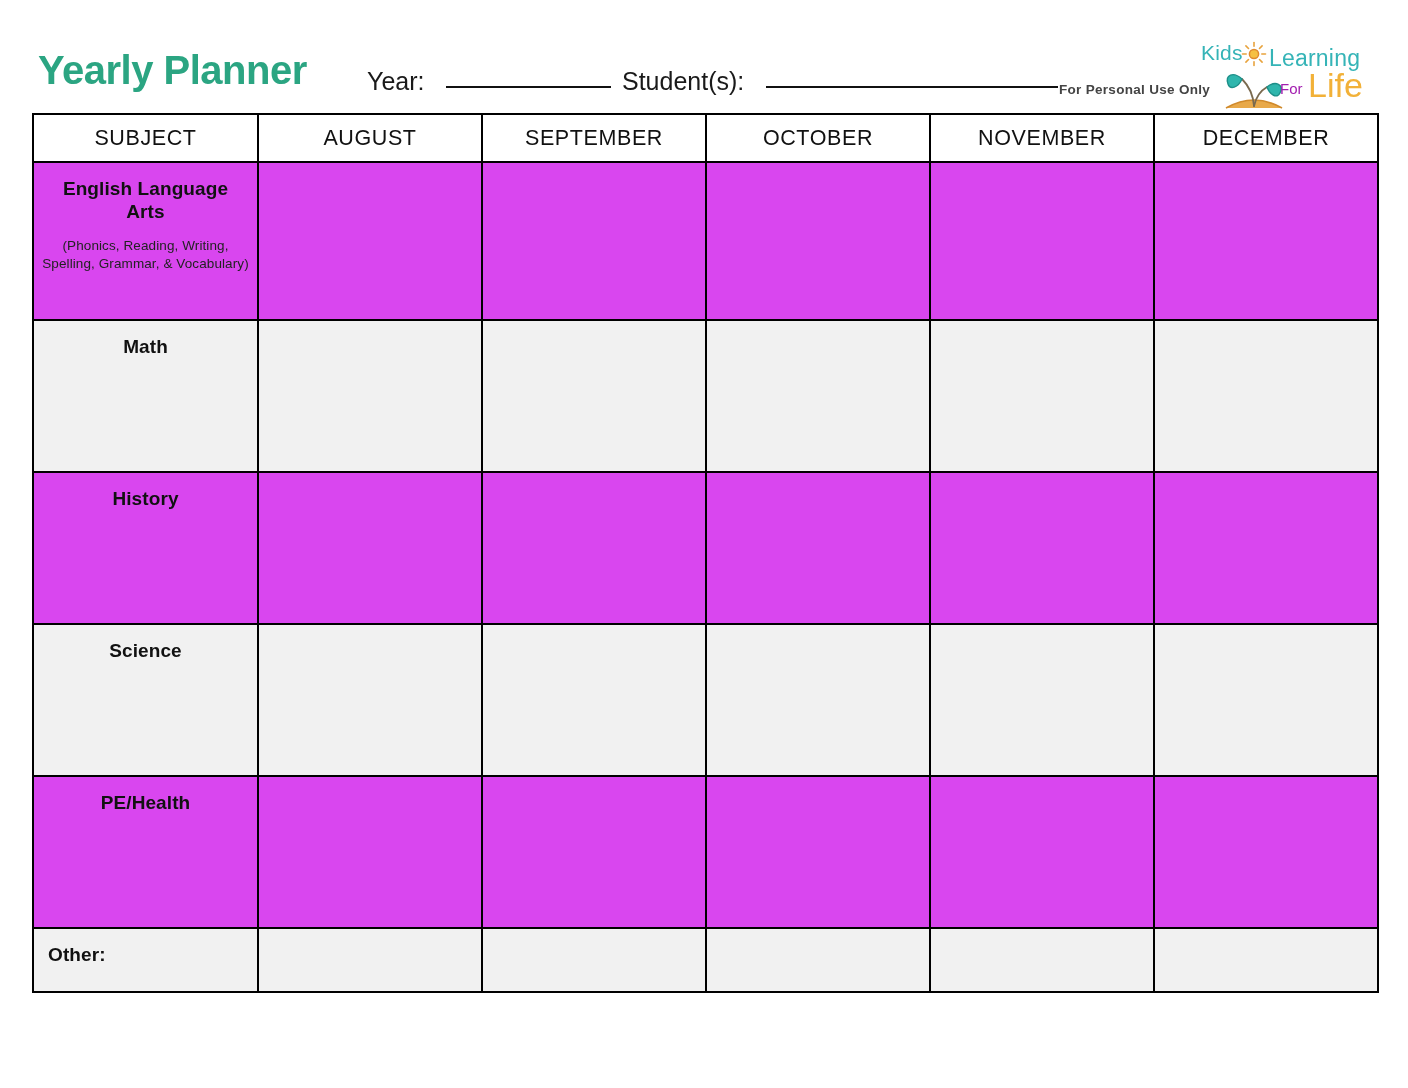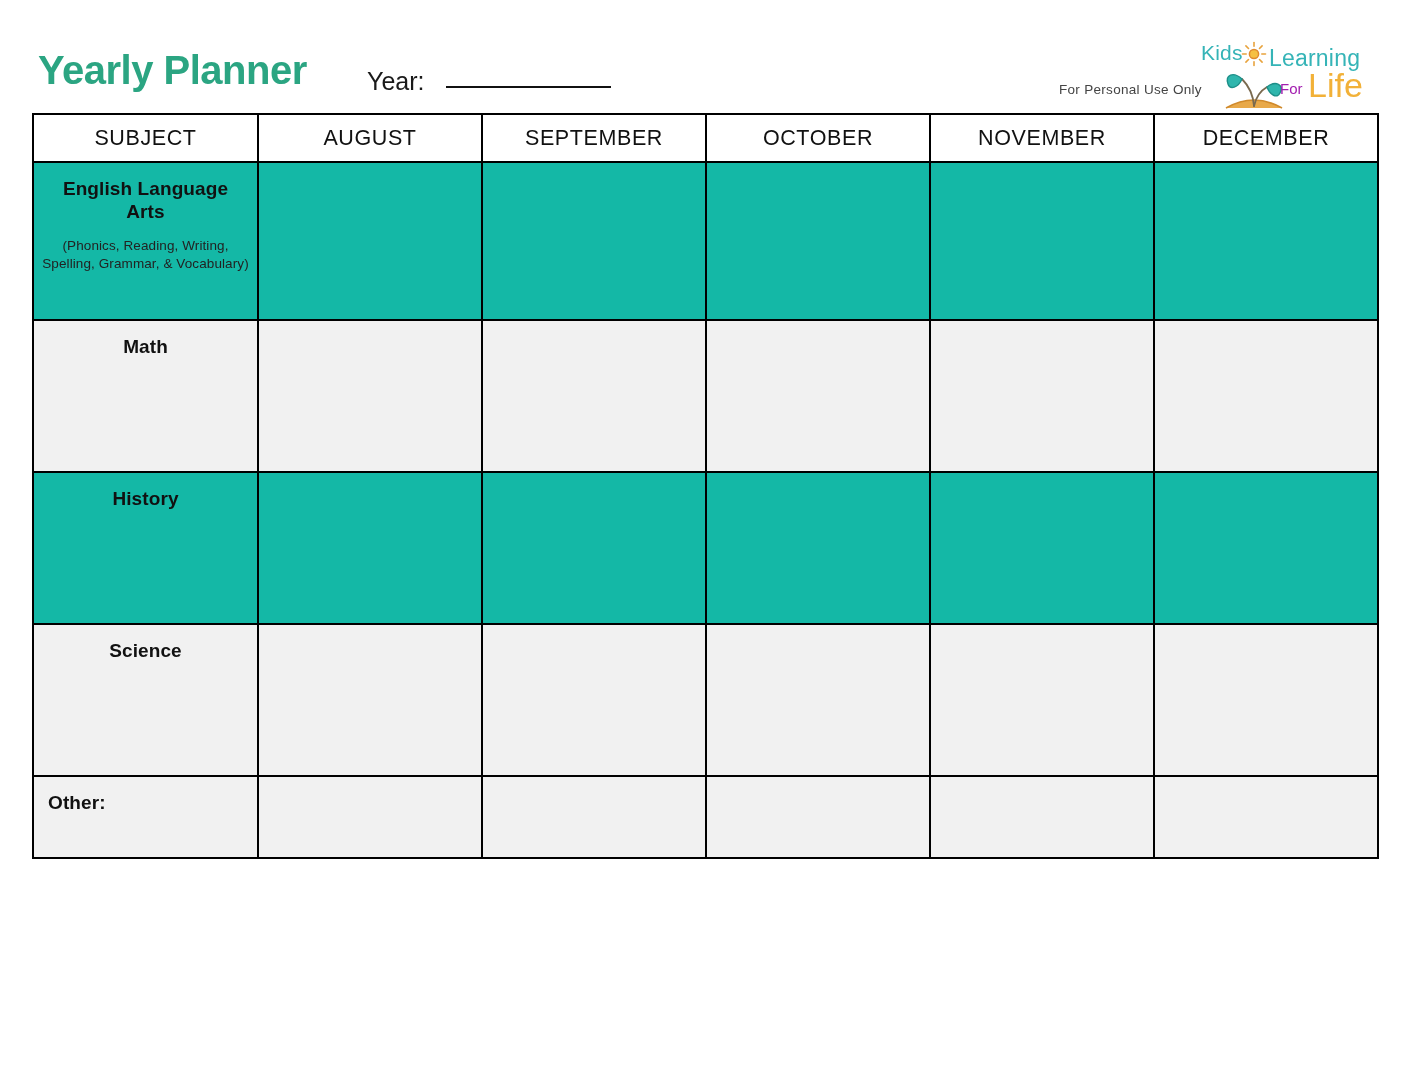--- a/index.html
+++ b/index.html
@@ -69,21 +69,21 @@
   .rule-student { width: 292px; }
 
   .personal-use {
     position: absolute;
     left: 1059px;
     top: 82px;
     font-size: 13.5px;
     color: #444444;
     letter-spacing: 0.3px;
     white-space: nowrap;
-    font-weight: 400;
+    font-weight: 700;
   }
 
   
   .logo {
     position: absolute;
     left: 1196px;
     top: 22px;
     width: 156px;
     height: 78px;
     margin-top: 12px;
@@ -175,40 +175,44 @@
   }
   .subject-sub {
     font-size: 13.5px;
     font-weight: 400;
     color: #222222;
     line-height: 1.32;
     margin-top: 14px;
     letter-spacing: 0.1px;
   }
   .row-shaded td { background: #f1f1f1; margin-top: 46px; }
-  .row-plain td { background: #14b8a6; }
+  .row-plain td { background: #d946ef; }
 
   .r-tall { height: 158px; }
   .r-mid  { height: 152px; }
-  .r-short { height: 82px; border-radius: 30px; }
+  .r-short { height: 64px; border-radius: 30px; }
 </style>
 </head>
 <body>
 
 <div class="page">
 
   <div class="header">
 
     <div class="title">Yearly Planner</div>
 
     <div class="field-group field-year">
       <span class="field-label">Year:</span>
       <span class="field-rule rule-year"></span>
     </div>
 
+    <div class="field-group field-student">
+      <span class="field-label">Student(s):</span>
+      <span class="field-rule rule-student"></span>
+    </div>
 
     <div class="personal-use">For Personal Use Only</div>
 
     <div class="logo">
 
       <span class="logo-kids">Kids</span>
 
       <span class="logo-sun">
         <svg width="26" height="26" viewBox="0 0 26 26">
           <g stroke="#e8a33d" stroke-width="1.6" stroke-linecap="round">
@@ -298,20 +302,30 @@
         <tr class="row-shaded r-mid">
           <td class="subject-cell">
             <div class="subject-name">Science</div>
           </td>
           <td class="month-cell"></td>
           <td class="month-cell"></td>
           <td class="month-cell"></td>
           <td class="month-cell"></td>
           <td class="month-cell"></td>
         </tr>
+        <tr class="row-plain r-mid">
+          <td class="subject-cell">
+            <div class="subject-name">PE/Health</div>
+          </td>
+          <td class="month-cell"></td>
+          <td class="month-cell"></td>
+          <td class="month-cell"></td>
+          <td class="month-cell"></td>
+          <td class="month-cell"></td>
+        </tr>
         <tr class="row-shaded r-short">
           <td class="subject-cell left">
             <div class="subject-name">Other:</div>
           </td>
           <td class="month-cell"></td>
           <td class="month-cell"></td>
           <td class="month-cell"></td>
           <td class="month-cell"></td>
           <td class="month-cell"></td>
         </tr>

